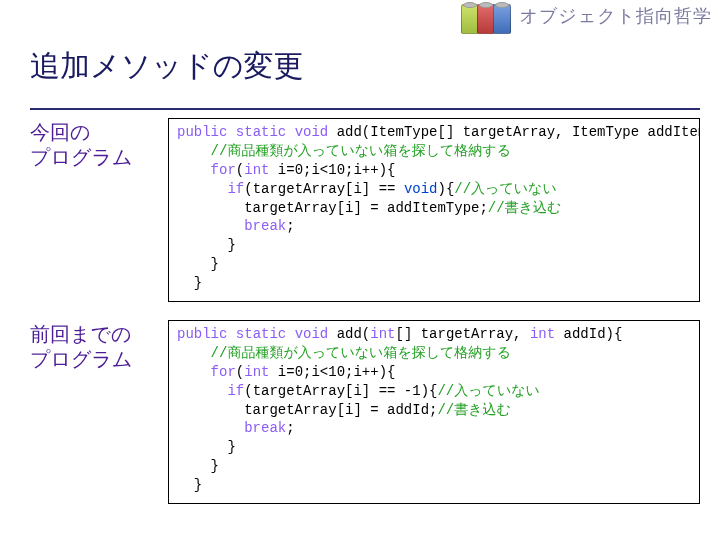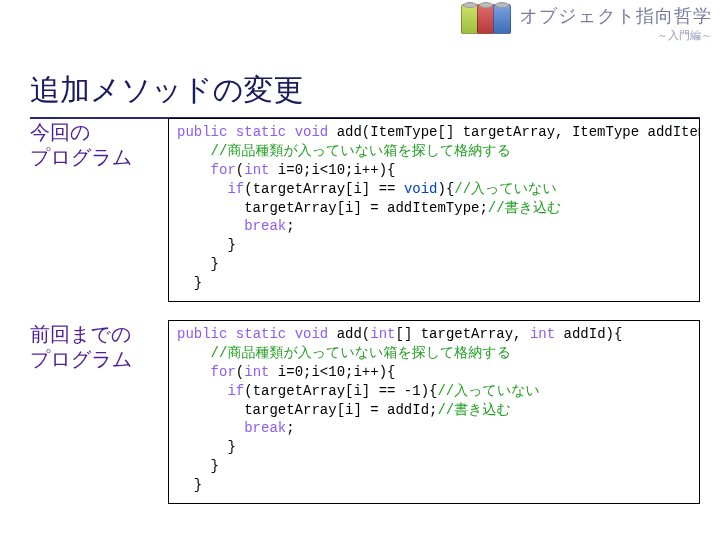--- a/index.html
+++ b/index.html
@@ -51,28 +51,28 @@
     font-weight: 500;
     letter-spacing: 1px;
   }
   .header-sub {
     font-family: "Meiryo", sans-serif;
     font-size: 11px;
     color: #9a9ac0;
   }
   .slide-title {
     position: absolute;
-    top: 70px;
+    top: 46px;
     left: 30px;
     right: 20px;
     font-family: "MS PGothic","Meiryo",sans-serif;
     font-size: 30px;
     font-weight: 400;
     color: #1a1a60;
-    padding-bottom: 6px;
+    padding-bottom: 21px;
     border-bottom: 2px solid #2a2a70;
   }
   .row {
     position: absolute;
     left: 30px;
     right: 20px;
     display: flex;
     align-items: flex-start;
     gap: 6px;
   }
@@ -106,21 +106,20 @@
 <body>
 
 <div class="header">
   <div class="cans">
     <div class="can can1"></div>
     <div class="can can2"></div>
     <div class="can can3"></div>
   </div>
   <div class="header-text">
     <div class="header-title">オブジェクト指向哲学</div>
-    <div class="header-sub">～入門編～</div>
   </div>
 </div>
 
 <div class="slide-title">追加メソッドの変更</div>
 
 <div class="row row1">
   <div class="label">今回の<br>プログラム</div>
   <div class="codebox"><span class="kw">public</span> <span class="kw">static</span> <span class="kw">void</span> add(ItemType[] targetArray, ItemType addItemType){
     <span class="cm">//商品種類が入っていない箱を探して格納する</span>
     <span class="kw">for</span>(<span class="kw">int</span> i=0;i&lt;10;i++){

